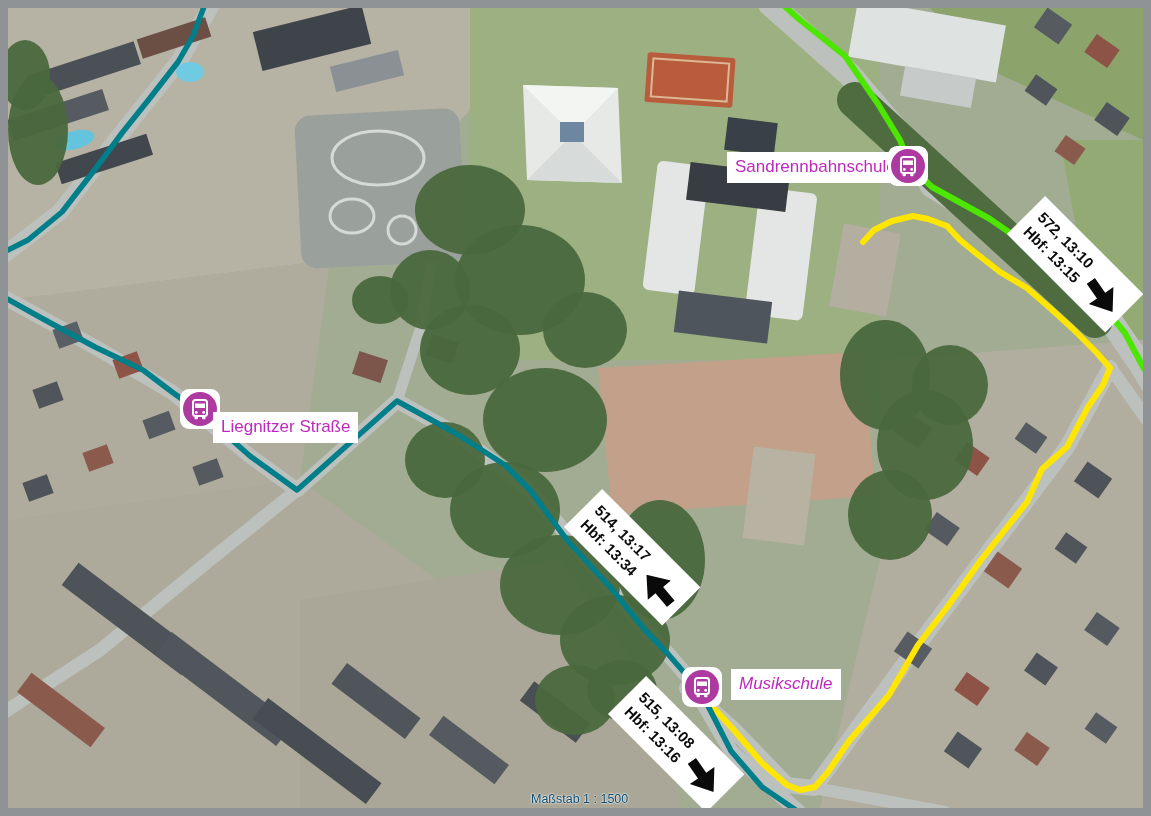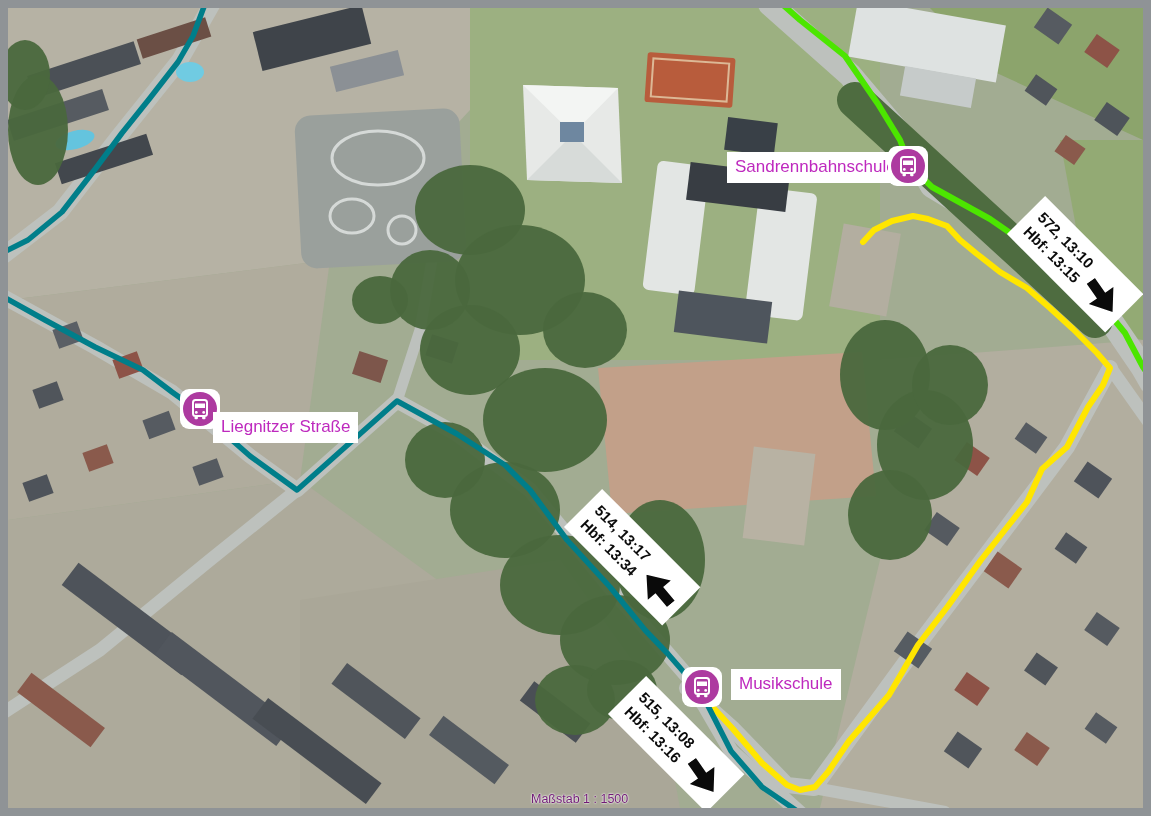--- a/index.html
+++ b/index.html
@@ -35,21 +35,21 @@
     padding:7px 9px 8px 10px;
     transform:translate(-50%,-50%) rotate(45deg);
     font-size:15px;font-weight:600;line-height:1.3;white-space:nowrap;
   }
   .marker .txt{display:flex;flex-direction:column;}
   .marker svg{display:block;margin-bottom:-2px;}
   .arrow-se{transform:rotate(10deg);}
   .arrow-nw{transform:rotate(185deg);}
 
   .scale{
-    position:absolute;color:#701a75;font-size:12.5px;
+    position:absolute;color:#0c4a6e;font-size:12.5px;
     text-shadow:0 0 2px #ffffff,0 0 2px #ffffff;white-space:nowrap;
   }
 </style>
 </head>
 <body>
 
 <div class="frame">
   <div class="map">
 
     <svg class="base" width="1135" height="800" viewBox="8 8 1135 800">
@@ -220,21 +220,21 @@
           <svg width="24" height="24" viewBox="0 0 24 24">
             <rect x="5" y="3" width="14" height="16" rx="2.5" fill="none" stroke="#fff" stroke-width="2"></rect>
             <rect x="7" y="6.5" width="10" height="4.5" fill="#fff"></rect>
             <circle cx="8.3" cy="15.4" r="1.4" fill="#fff"></circle>
               <circle cx="15.7" cy="15.4" r="1.4" fill="#fff"></circle>
             <rect x="6.5" y="19.6" width="3.4" height="2.6" rx="1" fill="#fff"></rect>
             <rect x="14.1" y="19.6" width="3.4" height="2.6" rx="1" fill="#fff"></rect>
           </svg>
         </div>
       </div>
-      <div class="stop-label" style="left:723px;top:661px;">Musikschule</div>
+      <div class="stop-label" style="left:723px;top:661px;font-style:italic;">Musikschule</div>
     </div>
 
     <div class="marker" style="left:1067px;top:256px;">
       <div class="txt">
         <span>572, 13:10</span>
         <span>Hbf: 13:15</span>
       </div>
       <svg class="arrow-se" width="38" height="34" viewBox="0 0 38 34">
         <path d="M0,12 L18,12 18,2 38,17 18,32 18,22 0,22 Z" fill="#0a0a0a"></path>
       </svg>

